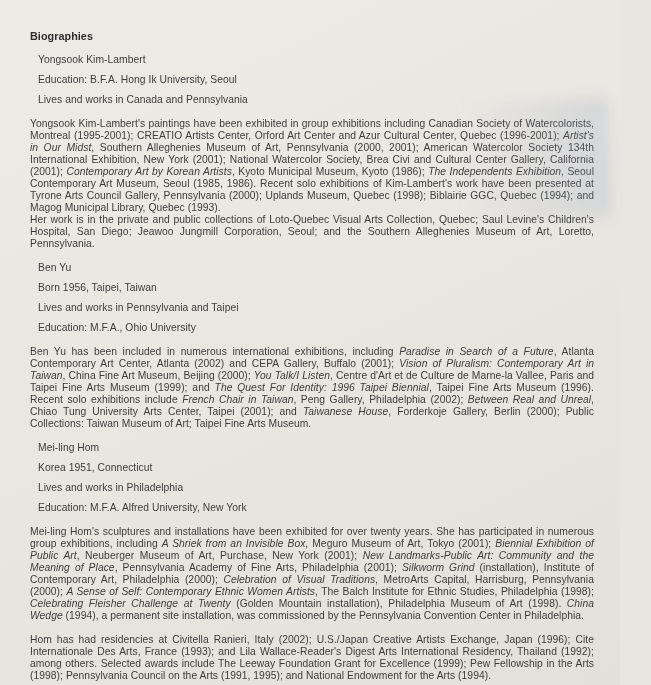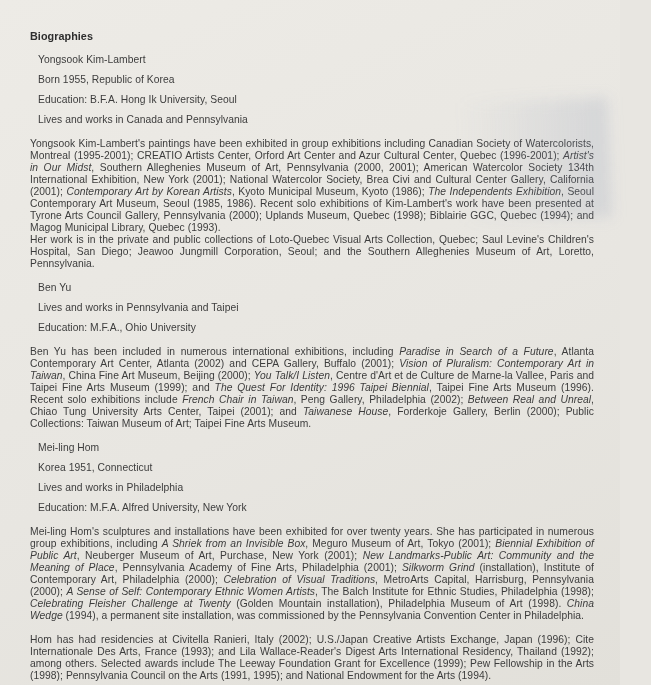--- a/index.html
+++ b/index.html
@@ -53,33 +53,33 @@
 <body>
 
 <div class="page">
   <div class="scan-shade"></div>
 
   <h1 class="title">Biographies</h1>
 
   <section class="artist">
     <div class="artist-header">
       <p>Yongsook Kim-Lambert</p>
-      <p>Born 1955, Republic of Korea</p>
       <p>Education: B.F.A. Hong Ik University, Seoul</p>
       <p>Lives and works in Canada and Pennsylvania</p>
     </div>
     <div class="bio-block">
       <p class="bio-p"><span>Yongsook Kim-Lambert's paintings have been exhibited in group exhibitions including Canadian Society of Watercolorists, Montreal (1995-2001); CREATIO Artists Center, Orford Art Center and Azur Cultural Center, Quebec (1996-2001); </span><span class="it">Artist's in Our Midst</span><span>, Southern Alleghenies Museum of Art, Pennsylvania (2000, 2001); American Watercolor Society 134th International Exhibition, New York (2001); National Watercolor Society, Brea Civi and Cultural Center Gallery, California (2001); </span><span class="it">Contemporary Art by Korean Artists</span><span>, Kyoto Municipal Museum, Kyoto (1986); </span><span class="it">The Independents Exhibition</span><span>, Seoul Contemporary Art Museum, Seoul (1985, 1986). Recent solo exhibitions of Kim-Lambert's work have been presented at Tyrone Arts Council Gallery, Pennsylvania (2000); Uplands Museum, Quebec (1998); Biblairie GGC, Quebec (1994); and Magog Municipal Library, Quebec (1993).</span></p>
       <p class="bio-p"><span>Her work is in the private and public collections of Loto-Quebec Visual Arts Collection, Quebec; Saul Levine's Children's Hospital, San Diego; Jeawoo Jungmill Corporation, Seoul; and the Southern Alleghenies Museum of Art, Loretto, Pennsylvania.</span></p>
     </div>
   </section>
 
   <section class="artist">
     <div class="artist-header">
       <p>Ben Yu</p>
+      <p>Born 1956, Taipei, Taiwan</p>
       <p>Lives and works in Pennsylvania and Taipei</p>
       <p>Education: M.F.A., Ohio University</p>
     </div>
     <div class="bio-block">
       <p class="bio-p"><span>Ben Yu has been included in numerous international exhibitions, including </span><span class="it">Paradise in Search of a Future</span><span>, Atlanta Contemporary Art Center, Atlanta (2002) and CEPA Gallery, Buffalo (2001); </span><span class="it">Vision of Pluralism: Contemporary Art in Taiwan</span><span>, China Fine Art Museum, Beijing (2000); </span><span class="it">You Talk/I Listen</span><span>, Centre d'Art et de Culture de Marne-la Vallee, Paris and Taipei Fine Arts Museum (1999); and </span><span class="it">The Quest For Identity: 1996 Taipei Biennial</span><span>, Taipei Fine Arts Museum (1996). Recent solo exhibitions include </span><span class="it">French Chair in Taiwan</span><span>, Peng Gallery, Philadelphia (2002); </span><span class="it">Between Real and Unreal</span><span>, Chiao Tung University Arts Center, Taipei (2001); and </span><span class="it">Taiwanese House</span><span>, Forderkoje Gallery, Berlin (2000); Public Collections: Taiwan Museum of Art; Taipei Fine Arts Museum.</span></p>
     </div>
   </section>
 
   <section class="artist">
     <div class="artist-header">

